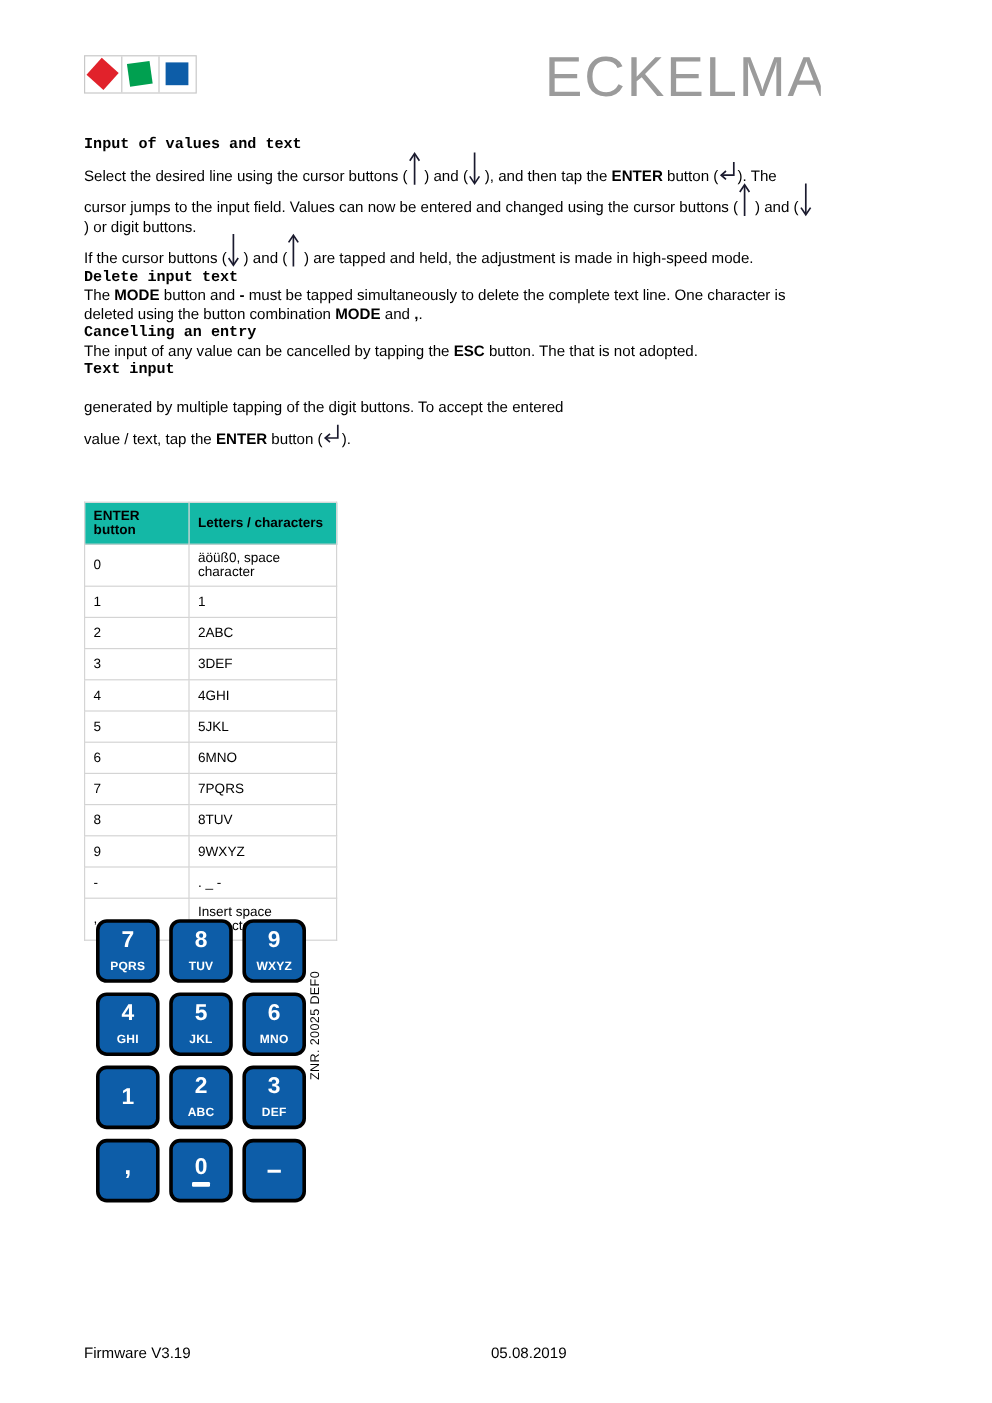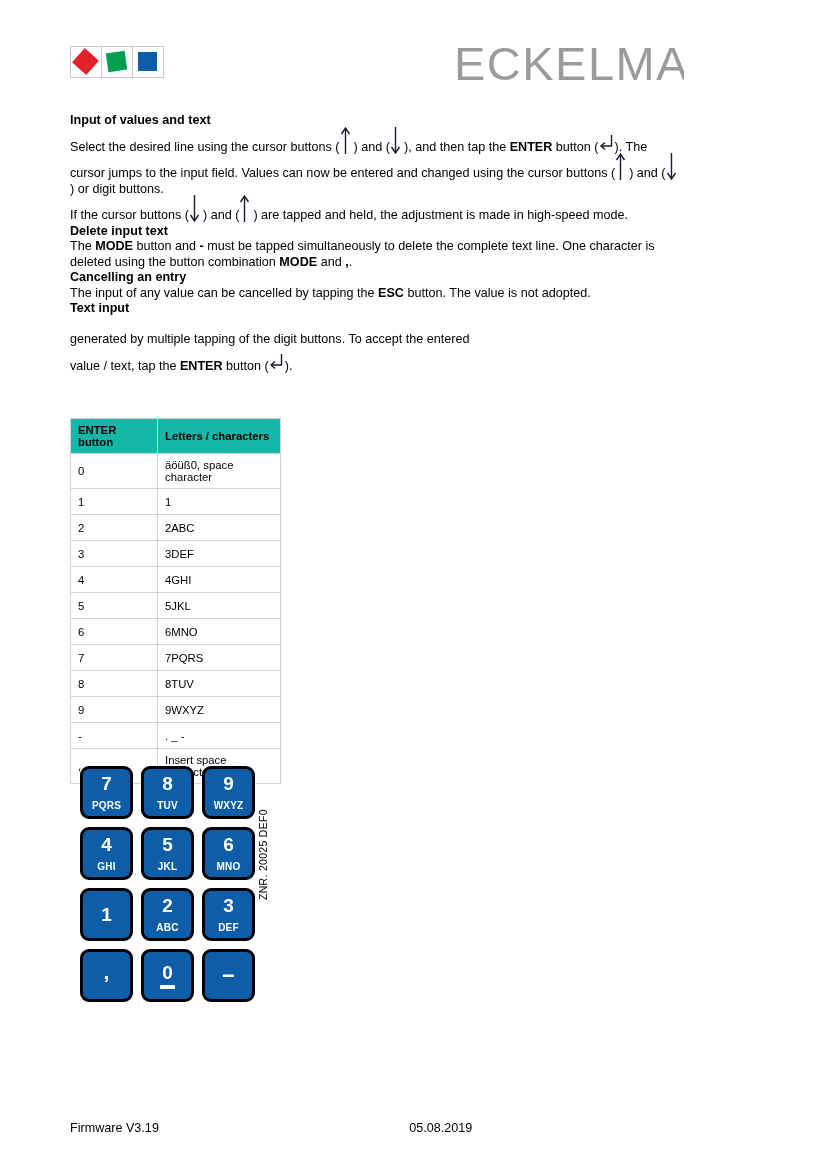--- a/index.html
+++ b/index.html
@@ -73,20 +73,21 @@
     left: 70px;
     top: 113px;
     width: 690px;
     font-size: 12.6px;
     line-height: 15.5px;
   }
   .h-sub {
     font-weight: bold;
     font-size: 12.6px;
     margin: 0;
+    font-family: Liberation Mono, monospace;
   }
   .para {
     margin: 0;
     font-size: 12.6px;
     line-height: 15.5px;
   }
   .spacer-sm { height: 11px; }
   .b { font-weight: bold; }
 
   
@@ -274,21 +275,21 @@
             <line x1="5.5" y1="29" x2="5.5" y2="4" stroke="#1a1a2e" stroke-width="1.4"></line>
             <polyline points="1.5,9 5.5,3 9.5,9" fill="none" stroke="#1a1a2e" stroke-width="1.4"></polyline>
           </svg></span><span>) are tapped and held, the adjustment is made in high-speed mode.</span></p>
 
     <p class="h-sub">Delete input text</p>
 
     <p class="para"><span>The </span><span class="b">MODE</span><span> button and </span><span class="b">-</span><span> must be tapped simultaneously to delete the complete text line. One character is</span><br><span>deleted using the button combination </span><span class="b">MODE</span><span> and </span><span class="b">,</span><span>.</span></p>
 
     <p class="h-sub">Cancelling an entry</p>
 
-    <p class="para"><span>The input of any value can be cancelled by tapping the </span><span class="b">ESC</span><span> button. The value is not adopted.</span></p>
+    <p class="para"><span>The input of any value can be cancelled by tapping the </span><span class="b">ESC</span><span> button. The that is not adopted.</span></p>
 
     <p class="h-sub">Text input</p>
 
     <p class="para"><br><span>generated by multiple tapping of the digit buttons. To accept the entered</span></p>
 
     <div class="spacer-sm"></div>
 
     <p class="para"><span>value / text, tap the </span><span class="b">ENTER</span><span> button (</span><span class="ret"><svg width="14" height="22" viewBox="0 0 14 22">
             <polyline points="12.5,2 12.5,13 3,13" fill="none" stroke="#1a1a2e" stroke-width="1.4"></polyline>
             <polyline points="6,9.5 2,13 6,16.5" fill="none" stroke="#1a1a2e" stroke-width="1.4"></polyline>

